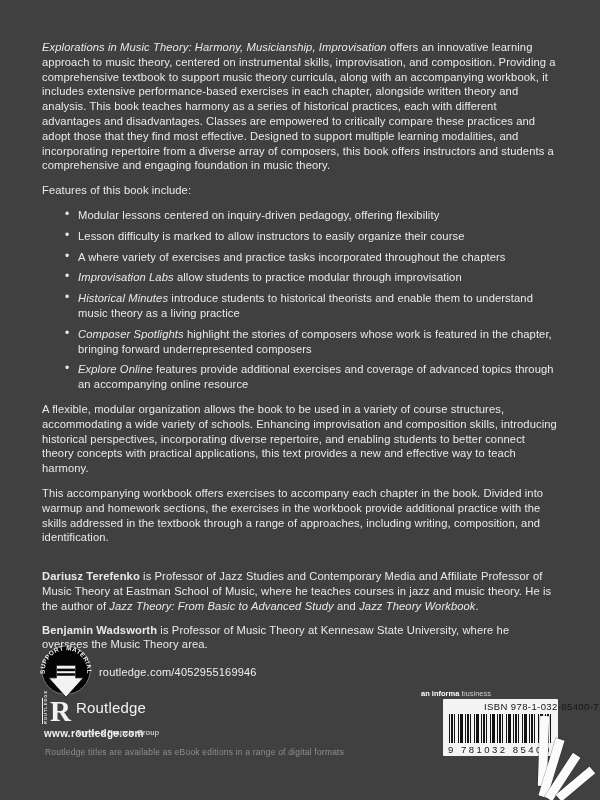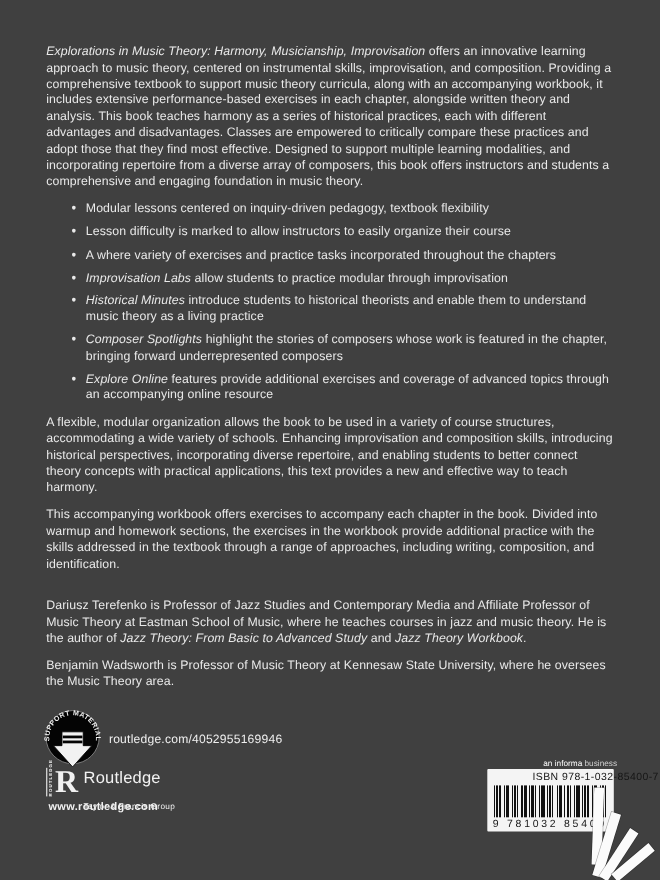--- a/index.html
+++ b/index.html
@@ -5,21 +5,21 @@
   html,body{margin:0;padding:0;background:#000;}
   .cover{
     position:relative;
     width:600px;height:800px;
     background:#404040;
     color:#e9e9e9;
     font-family:"Liberation Sans",sans-serif;
     overflow:hidden;
   }
   .italic{font-style:italic;}
-  .bold{font-weight:normal;}
+  .bold{font-weight:bold;}
 
   
   .content{
     position:absolute;
     left:42px;top:40px;width:516px;
     font-size:11.2px;line-height:14.8px;
     letter-spacing:0.1px;
   }
   .content p{margin:0 0 10px 0;}
   .features-heading{margin:0 0 6px 0;}
@@ -70,22 +70,22 @@
     position:absolute;left:44px;top:728px;
     font-size:10px;font-weight:bold;letter-spacing:0.3px;color:#f2f2f2;text-align:right;
   }
   .ebook-note{
     position:absolute;left:45px;top:747px;
     font-size:8.5px;color:#8f8f85;letter-spacing:0.2px;
   }
 
   
   .informa{
-    position:absolute;left:446px;top:689px;width:115px;
-    text-align:right;font-size:7.5px;color:#cfcfcf;
+    position:absolute;left:421px;top:689px;width:115px;
+    text-align:left;font-size:7.5px;color:#cfcfcf;
   }
   .informa .bold{color:#ffffff;}
   .isbn-label{
     position:absolute;left:443px;top:699px;
     width:115px;height:57px;
     background:#f4f4f4;border-radius:1px;
     box-sizing:border-box;
     padding:2px 5px 0 5px;
     z-index:1;
   }
@@ -122,22 +122,23 @@
   .fbar3{left:558px;top:751px;height:52px;transform:rotate(33deg);}
   .fbar4{left:571px;top:762px;height:44px;transform:rotate(50deg);}
 </style>
 </head>
 <body>
 
 <div class="cover">
 
   <div class="content">
     <p><span class="italic">Explorations in Music Theory: Harmony, Musicianship, Improvisation</span><span> offers an innovative learning approach to music theory, centered on instrumental skills, improvisation, and composition. Providing a comprehensive textbook to support music theory curricula, along with an accompanying workbook, it includes extensive performance-based exercises in each chapter, alongside written theory and analysis. This book teaches harmony as a series of historical practices, each with different advantages and disadvantages. Classes are empowered to critically compare these practices and adopt those that they find most effective. Designed to support multiple learning modalities, and incorporating repertoire from a diverse array of composers, this book offers instructors and students a comprehensive and engaging foundation in music theory.</span></p>
+    <p class="features-heading">Features of this book include:</p>
     <ul class="features">
-      <li><span>Modular lessons centered on inquiry-driven pedagogy, textbook flexibility</span></li>
+      <li><span>Modular lessons centered on inquiry-driven pedagogy, offering flexibility</span></li>
       <li><span>Lesson difficulty is marked to allow instructors to easily organize their course</span></li>
       <li><span>A where variety of exercises and practice tasks incorporated throughout the chapters</span></li>
       <li><span class="italic">Improvisation Labs</span><span> allow students to practice modular through improvisation</span></li>
       <li><span class="italic">Historical Minutes</span><span> introduce students to historical theorists and enable them to understand music theory as a living practice</span></li>
       <li><span class="italic">Composer Spotlights</span><span> highlight the stories of composers whose work is featured in the chapter, bringing forward underrepresented composers</span></li>
       <li><span class="italic">Explore Online</span><span> features provide additional exercises and coverage of advanced topics through an accompanying online resource</span></li>
     </ul>
     <p><span>A flexible, modular organization allows the book to be used in a variety of course structures, accommodating a wide variety of schools. Enhancing improvisation and composition skills, introducing historical perspectives, incorporating diverse repertoire, and enabling students to better connect theory concepts with practical applications, this text provides a new and effective way to teach harmony.</span></p>
     <p><span>This accompanying workbook offers exercises to accompany each chapter in the book. Divided into warmup and homework sections, the exercises in the workbook provide additional practice with the skills addressed in the textbook through a range of approaches, including writing, composition, and identification.</span></p>
     <div class="authors">
@@ -166,20 +167,21 @@
   <div class="rlogo">
     <div class="rlogo-vertical">ROUTLEDGE</div>
     <div class="rlogo-r">R</div>
     <div class="rlogo-names">
       <div class="rlogo-name">Routledge</div>
       <div class="rlogo-group">Taylor &amp; Francis Group</div>
     </div>
   </div>
   <div class="rlogo-site">www.routledge.com</div>
 
+  <div class="ebook-note">Routledge titles are available as eBook editions in a range of digital formats</div>
 
   <div class="informa"><span class="bold">an informa</span><span> business</span></div>
 
   <div class="isbn-label">
     <div class="isbn-number">ISBN 978-1-032-85400-7</div>
     <div class="barcode-bars"></div>
     <div class="ean-digits">9 781032 85400</div>
   </div>
 
   <div class="falling-bars">

